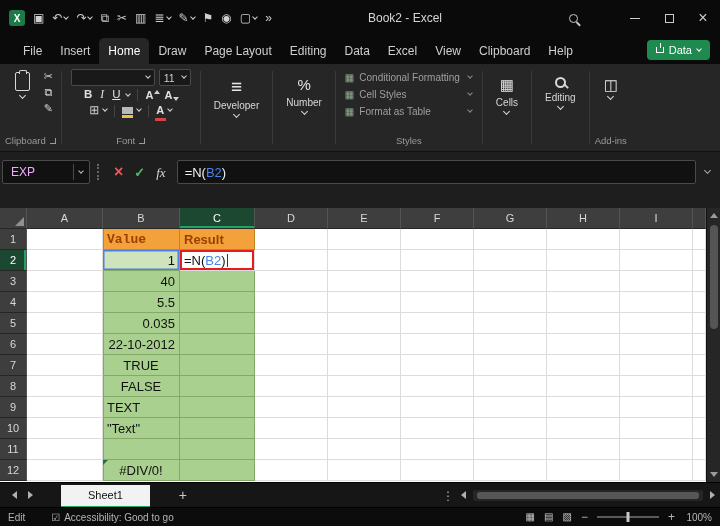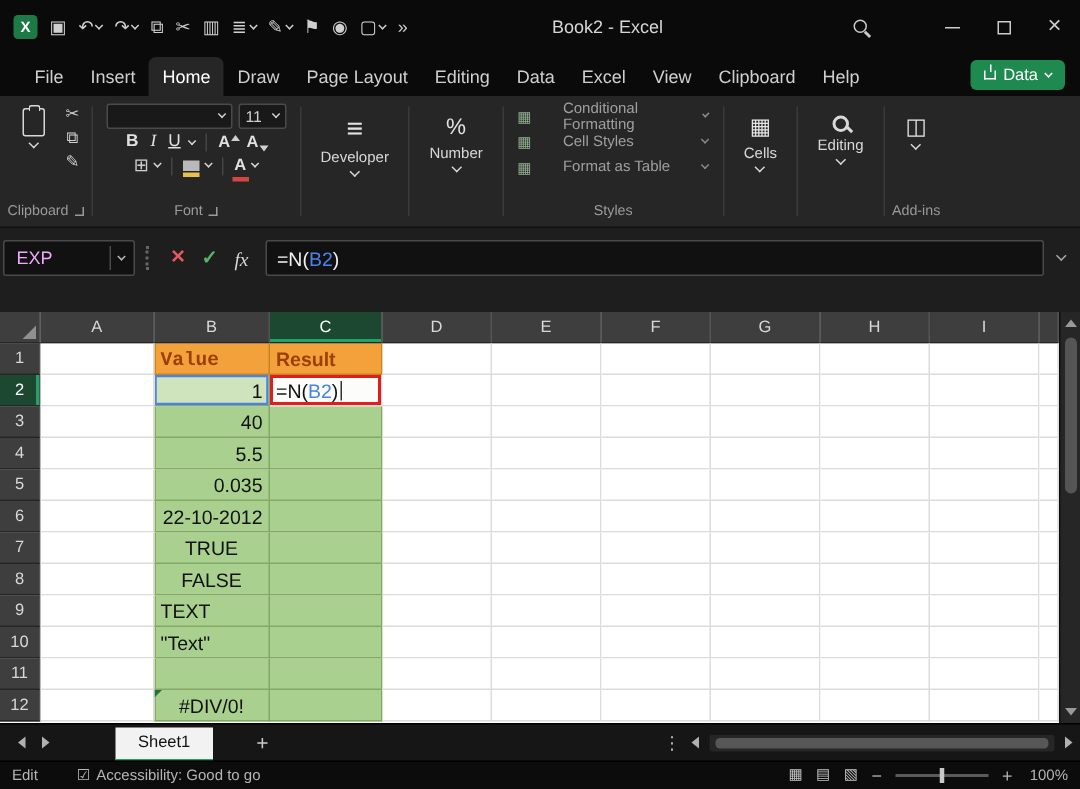--- a/index.html
+++ b/index.html
@@ -76,21 +76,21 @@
   .fc-ico::after{content:"";position:absolute;left:-1px;bottom:-4px;width:11px;height:3px;background:#d64541;}
   .bigbtn{display:flex;flex-direction:column;align-items:center;gap:4px;padding:8px 8px 0;font-size:10px;color:#d8d8d8;}
   .big-ico{font-size:16px;line-height:1;color:#e3e3e3;}
   .ic-align::after{content:"≡";font-size:19px;}
   .ic-percent::after{content:"%";font-size:15px;}
   .ic-cells::after{content:"▦";font-size:15px;}
   .ic-addins::after{content:"◫";font-size:15px;}
   .biglens{width:11px;height:11px;border:2px solid #d8d8d8;border-radius:50%;position:relative;display:inline-block;}
   .biglens::after{content:"";position:absolute;width:6px;height:2px;background:#d8d8d8;transform:rotate(45deg);right:-5px;bottom:-1px;}
   .styles-grp{align-items:stretch;width:146px;}
-  .style-item{display:flex;align-items:center;gap:21px;font-size:10px;color:#9f9f9f;height:17px;padding-left:4px;}
+  .style-item{display:flex;align-items:center;gap:5px;font-size:10px;color:#9f9f9f;height:17px;padding-left:4px;}
   .style-item .chev{margin-left:auto;margin-right:5px;color:#8a8a8a;}
   .sic::after{content:"▦";font-size:10px;color:#8fae8f;}
   .styles-grp .glabel{justify-content:center;}
 
   
   .fbar{position:absolute;top:152px;left:0;width:720px;height:56px;background:#1e1e1e;}
   .fbar-inner{display:flex;align-items:center;height:26px;margin-top:7px;padding:0 2px;}
   .namebox{width:88px;height:24px;background:#111;border:1px solid #4a4a4a;display:flex;align-items:center;border-radius:2px;flex:none;}
   .namebox .nv{flex:1;padding-left:8px;font-size:12px;color:#f0abfc;}
   .nbdiv{width:1px;height:16px;background:#4a4a4a;margin-right:5px;}
@@ -130,21 +130,21 @@
   .tri-up{width:0;height:0;border-left:4px solid transparent;border-right:4px solid transparent;border-bottom:5px solid #9a9a9a;}
   .tri-down{width:0;height:0;border-left:4px solid transparent;border-right:4px solid transparent;border-top:5px solid #9a9a9a;}
   .tri-left{width:0;height:0;border-top:4px solid transparent;border-bottom:4px solid transparent;border-right:5px solid #b0b0b0;}
   .tri-right{width:0;height:0;border-top:4px solid transparent;border-bottom:4px solid transparent;border-left:5px solid #b0b0b0;}
   .vs-thumb{width:8px;height:104px;background:#555;border-radius:4px;margin-top:2px;}
   .vs-space{flex:1;}
 
   
   .sheetbar{position:absolute;top:482px;left:0;width:720px;height:25px;background:#161616;display:flex;align-items:center;border-top:1px solid #000;}
   .snav{display:flex;gap:11px;padding-left:12px;align-items:center;}
-  .stab{height:23px;background:#f2f2f2;color:#111;font-size:11px;display:flex;align-items:center;padding:0 15px;border-bottom:2px solid var(--accent);margin-left:44px;margin-top:2px;}
+  .stab{height:23px;background:#f2f2f2;color:#111;font-size:11px;display:flex;align-items:center;padding:0 27px;border-bottom:2px solid var(--accent);margin-left:28px;margin-top:2px;}
   .addsheet{margin-left:24px;color:#c9c9c9;font-size:14px;width:18px;height:18px;display:flex;align-items:center;justify-content:center;}
   .addsheet::before{content:"+";}
   .sb-right{margin-left:auto;display:flex;align-items:center;gap:7px;padding-right:5px;}
   .kebab::before{content:"⋮";color:#b9b9b9;font-size:12px;}
   .hs-track{width:230px;height:11px;background:#262626;border-radius:2px;display:flex;align-items:center;padding:0 2px;}
   .hs-thumb{flex:1;height:7px;background:#575757;border-radius:3px;margin:0 2px;}
 
   
   .statusbar{position:absolute;top:507px;left:0;width:720px;height:19px;background:#0c0c0c;display:flex;align-items:center;font-size:10px;color:#b5b5b5;border-top:1px solid #000;}
   .sb-mode{padding-left:8px;}

